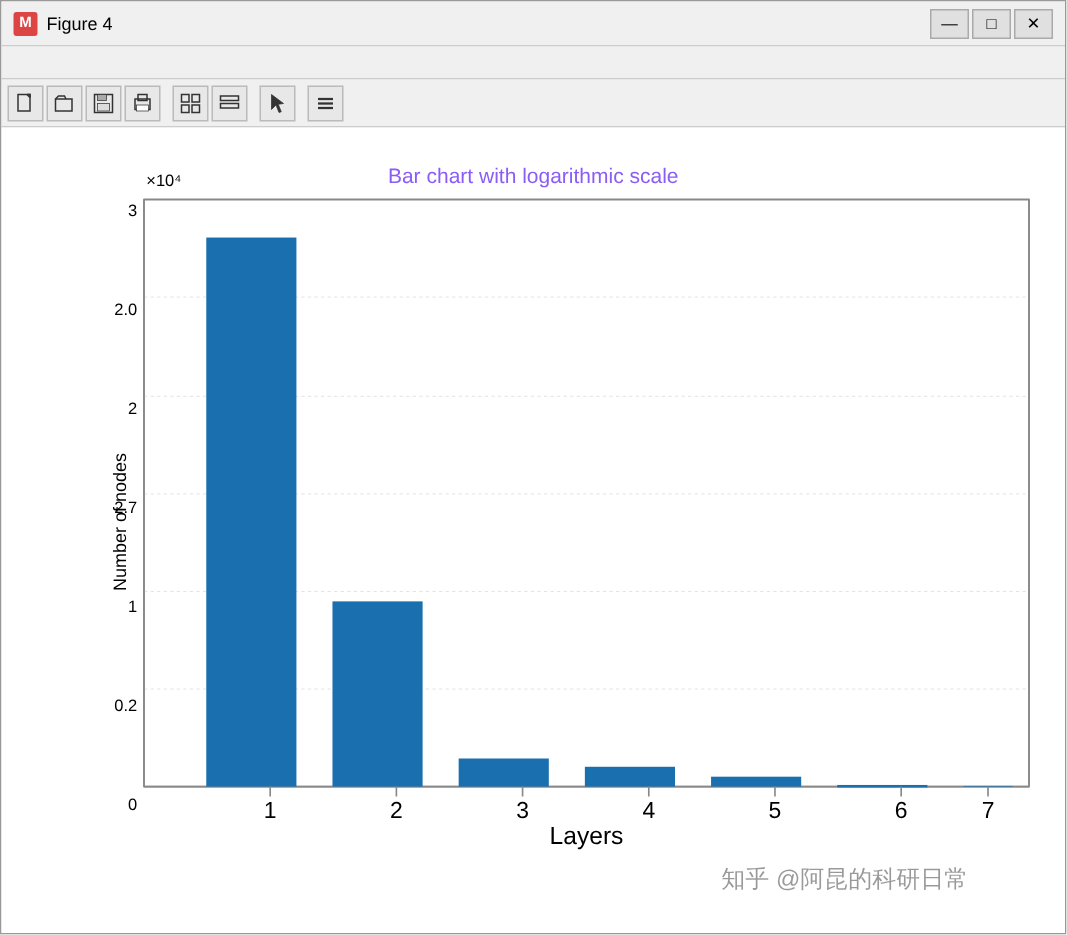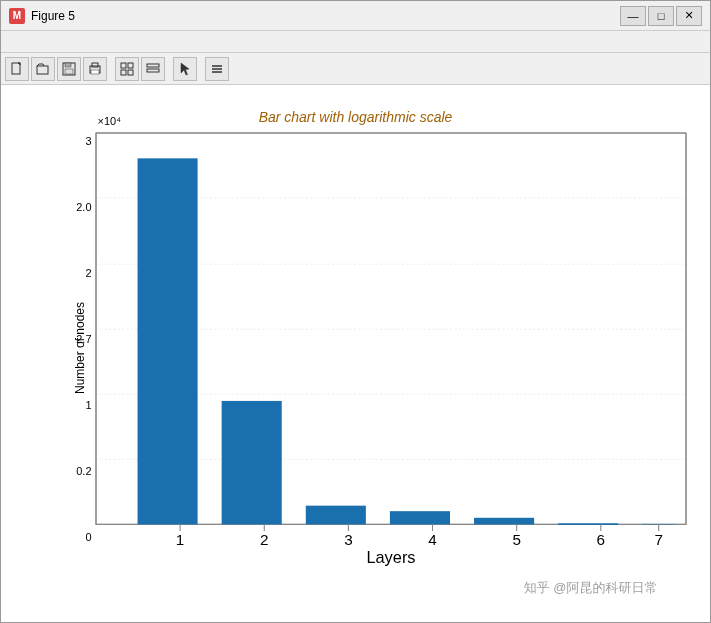--- a/index.html
+++ b/index.html
@@ -119,23 +119,22 @@
     .chart-container {
       position: relative;
       width: 660px;
       height: 490px;
     }
 
     .chart-title {
       text-align: center;
       font-size: 14px;
       font-weight: normal;
-      color: #a16207;
+      color: #8b5cf6;
       margin-bottom: 8px;
-      font-style: italic;
     }
 
     .chart-inner {
       position: relative;
       display: flex;
       width: 100%;
       height: 430px;
     }
 
     .y-axis-wrapper {
@@ -154,33 +153,33 @@
     svg.chart-svg {
       width: 100%;
       height: 100%;
       overflow: visible;
     }
 
     
     .watermark {
       position: absolute;
       bottom: 2px;
-      right: 28px;
-      font-size: 13px;
+      right: 40px;
+      font-size: 16px;
       color: rgba(0,0,0,0.4);
     }
   </style>
 </head>
 <body>
 
 <div class="window">
 
   <div class="title-bar">
     <div class="title-bar-icon">M</div>
-    <span class="title-bar-text">Figure 5</span>
+    <span class="title-bar-text">Figure 4</span>
     <div class="title-bar-controls">
       <div class="title-btn">—</div>
       <div class="title-btn">□</div>
       <div class="title-btn close">✕</div>
     </div>
   </div>
 
   <div class="menu-bar">
   </div>
 

